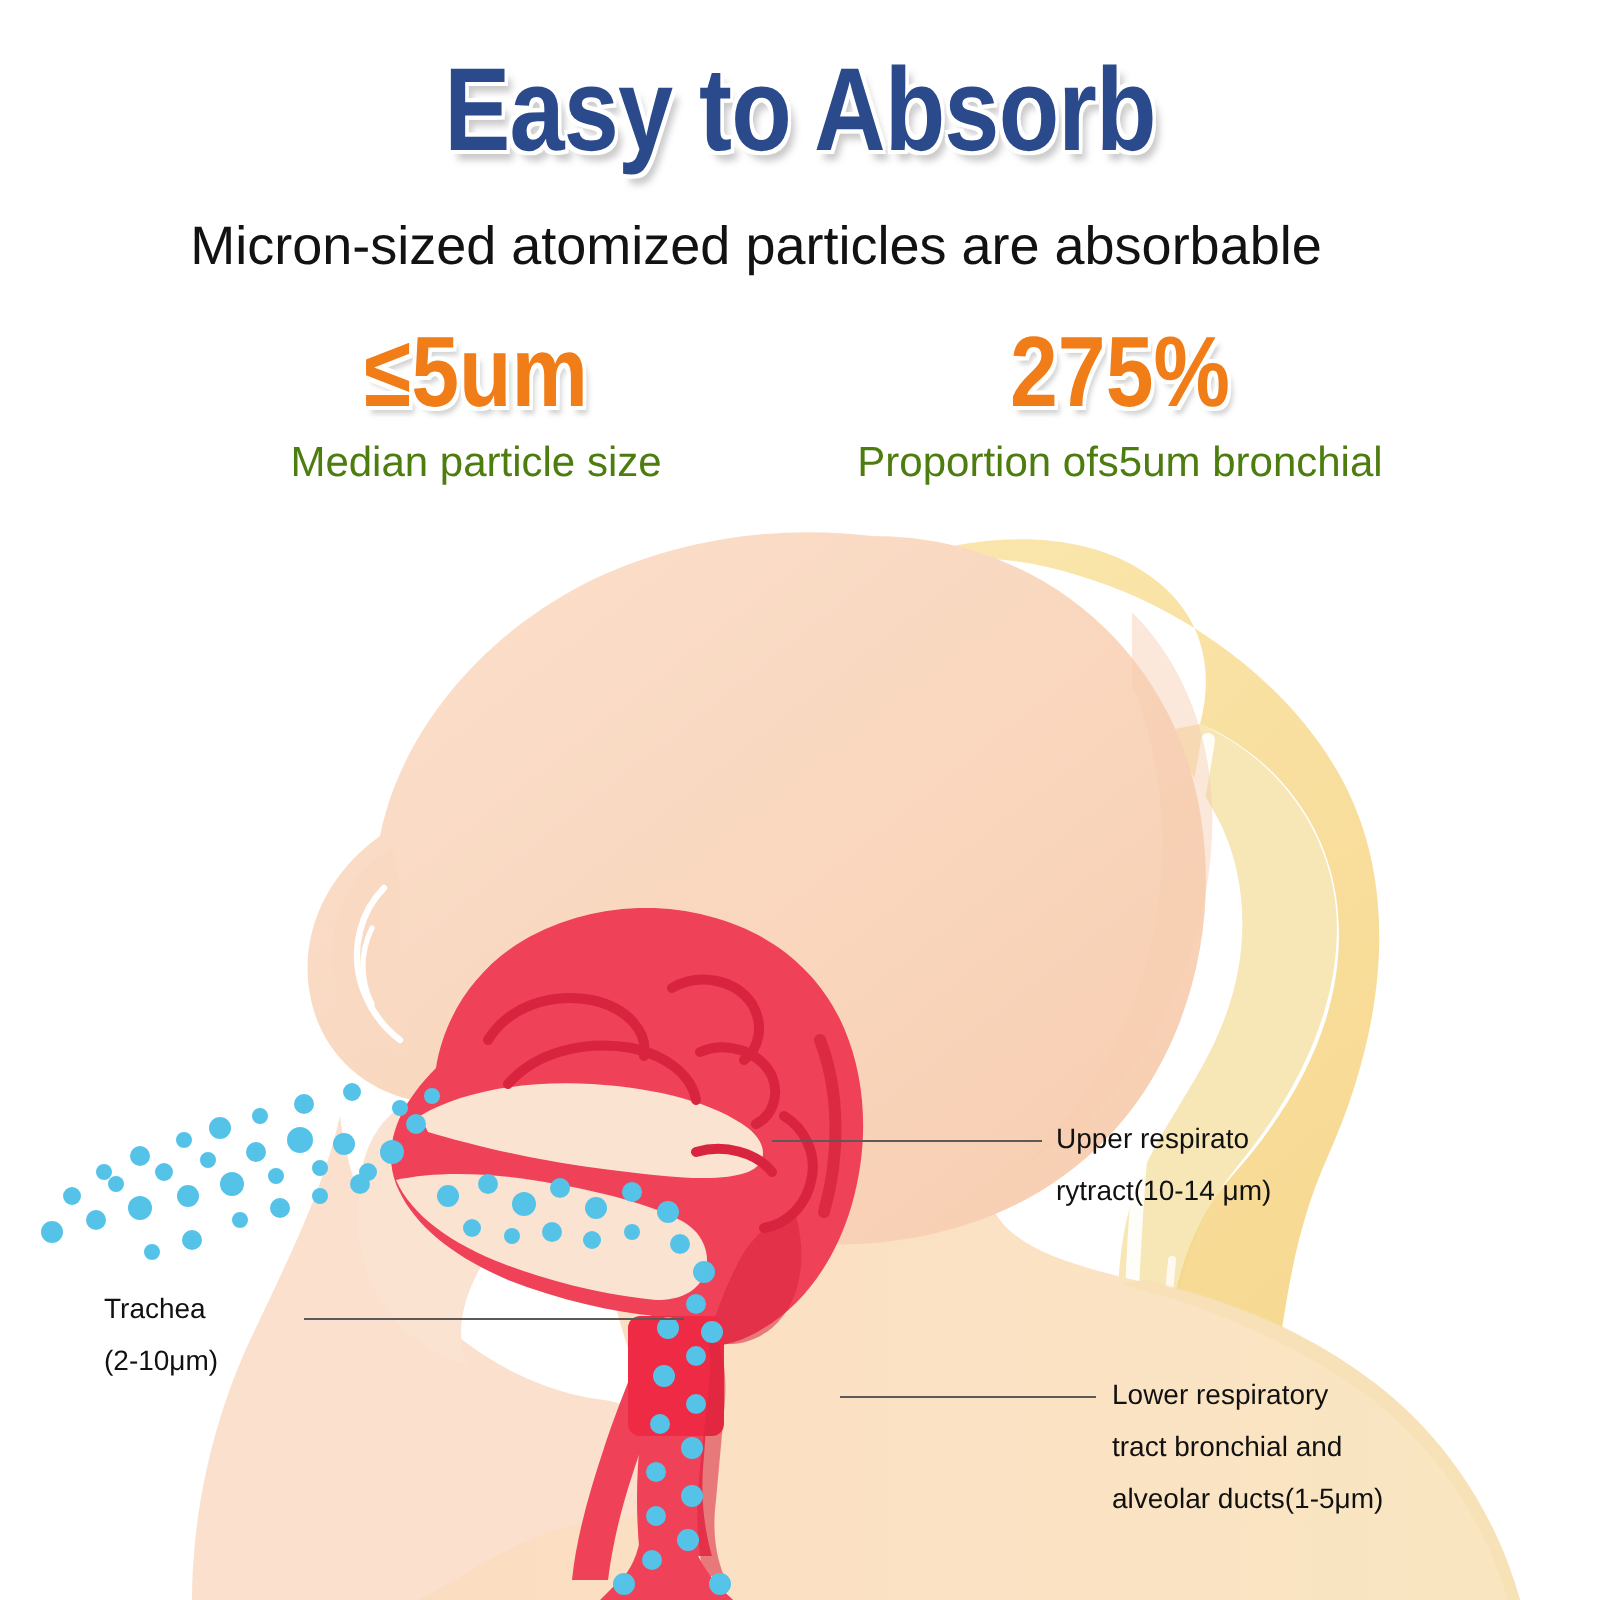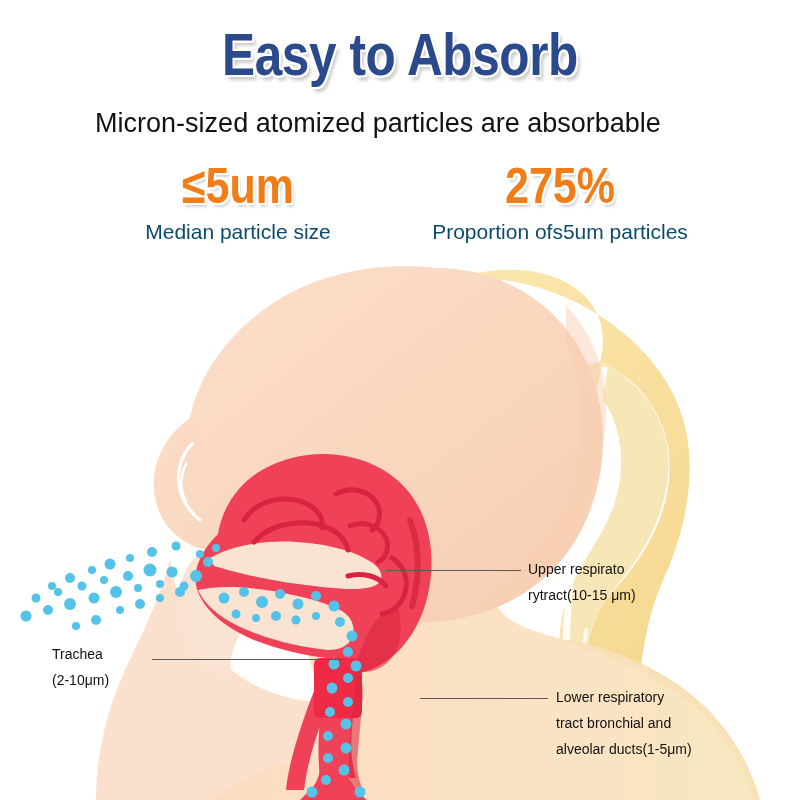--- a/index.html
+++ b/index.html
@@ -41,21 +41,21 @@
   .stat-val{
     font-family:"Liberation Sans Narrow","Liberation Sans","DejaVu Sans",sans-serif;
     font-weight:700;font-size:50px;line-height:56px;color:#f07d18;
     transform:scaleX(0.86);letter-spacing:0px;white-space:nowrap;
     text-shadow:
        -2px 0 0 #fff, 2px 0 0 #fff, 0 -2px 0 #fff, 0 2px 0 #fff,
        -2px -2px 0 #fff, 2px -2px 0 #fff, -2px 2px 0 #fff, 2px 2px 0 #fff,
        3px 4px 3px rgba(150,150,150,.42);
   }
   .stat-cap{
-    margin-top:5px;font-size:21px;line-height:26px;color:#0c4a6e;white-space:nowrap;
+    margin-top:5px;font-size:21px;line-height:26px;color:#4d7c0f;white-space:nowrap;
   }
 
   
   #illus{position:absolute;left:0;top:258px;width:800px;height:542px;}
   #illus svg{display:block;width:800px;height:542px;}
 
   
   .callout{position:absolute;color:#111;font-size:14px;line-height:26px;white-space:nowrap;}
   .callout .ln{display:block;}
   .co-upper{left:528px;top:556px;}
@@ -77,21 +77,21 @@
     <div class="subtitle">Micron-sized atomized particles are absorbable</div>
   </div>
 
   <div class="stats">
     <div class="stat stat-a">
       <div class="stat-val">≤5um</div>
       <div class="stat-cap">Median particle size</div>
     </div>
     <div class="stat stat-b">
       <div class="stat-val">275%</div>
-      <div class="stat-cap">Proportion ofs5um particles</div>
+      <div class="stat-cap">Proportion ofs5um bronchial</div>
     </div>
   </div>
 
   <div id="illus">
     <svg viewBox="0 0 800 542" xmlns="http://www.w3.org/2000/svg" aria-hidden="true">
       <defs>
         <linearGradient id="gSkin" x1="0" y1="0" x2="1" y2="1">
           <stop offset="0%" stop-color="#fbe0cd"></stop>
           <stop offset="55%" stop-color="#f9d6bd"></stop>
           <stop offset="100%" stop-color="#f7cdb0"></stop>
@@ -404,21 +404,21 @@
       </g>
     </svg>
   </div>
 
   <div class="leader ld-upper"></div>
   <div class="leader ld-trachea"></div>
   <div class="leader ld-lower"></div>
 
   <div class="callout co-upper">
     <span class="ln">Upper respirato</span>
-    <span class="ln">rytract(10-15 μm)</span>
+    <span class="ln">rytract(10-14 μm)</span>
   </div>
 
   <div class="callout co-trachea">
     <span class="ln">Trachea</span>
     <span class="ln">(2-10μm)</span>
   </div>
 
   <div class="callout co-lower">
     <span class="ln">Lower respiratory</span>
     <span class="ln">tract bronchial and</span>

